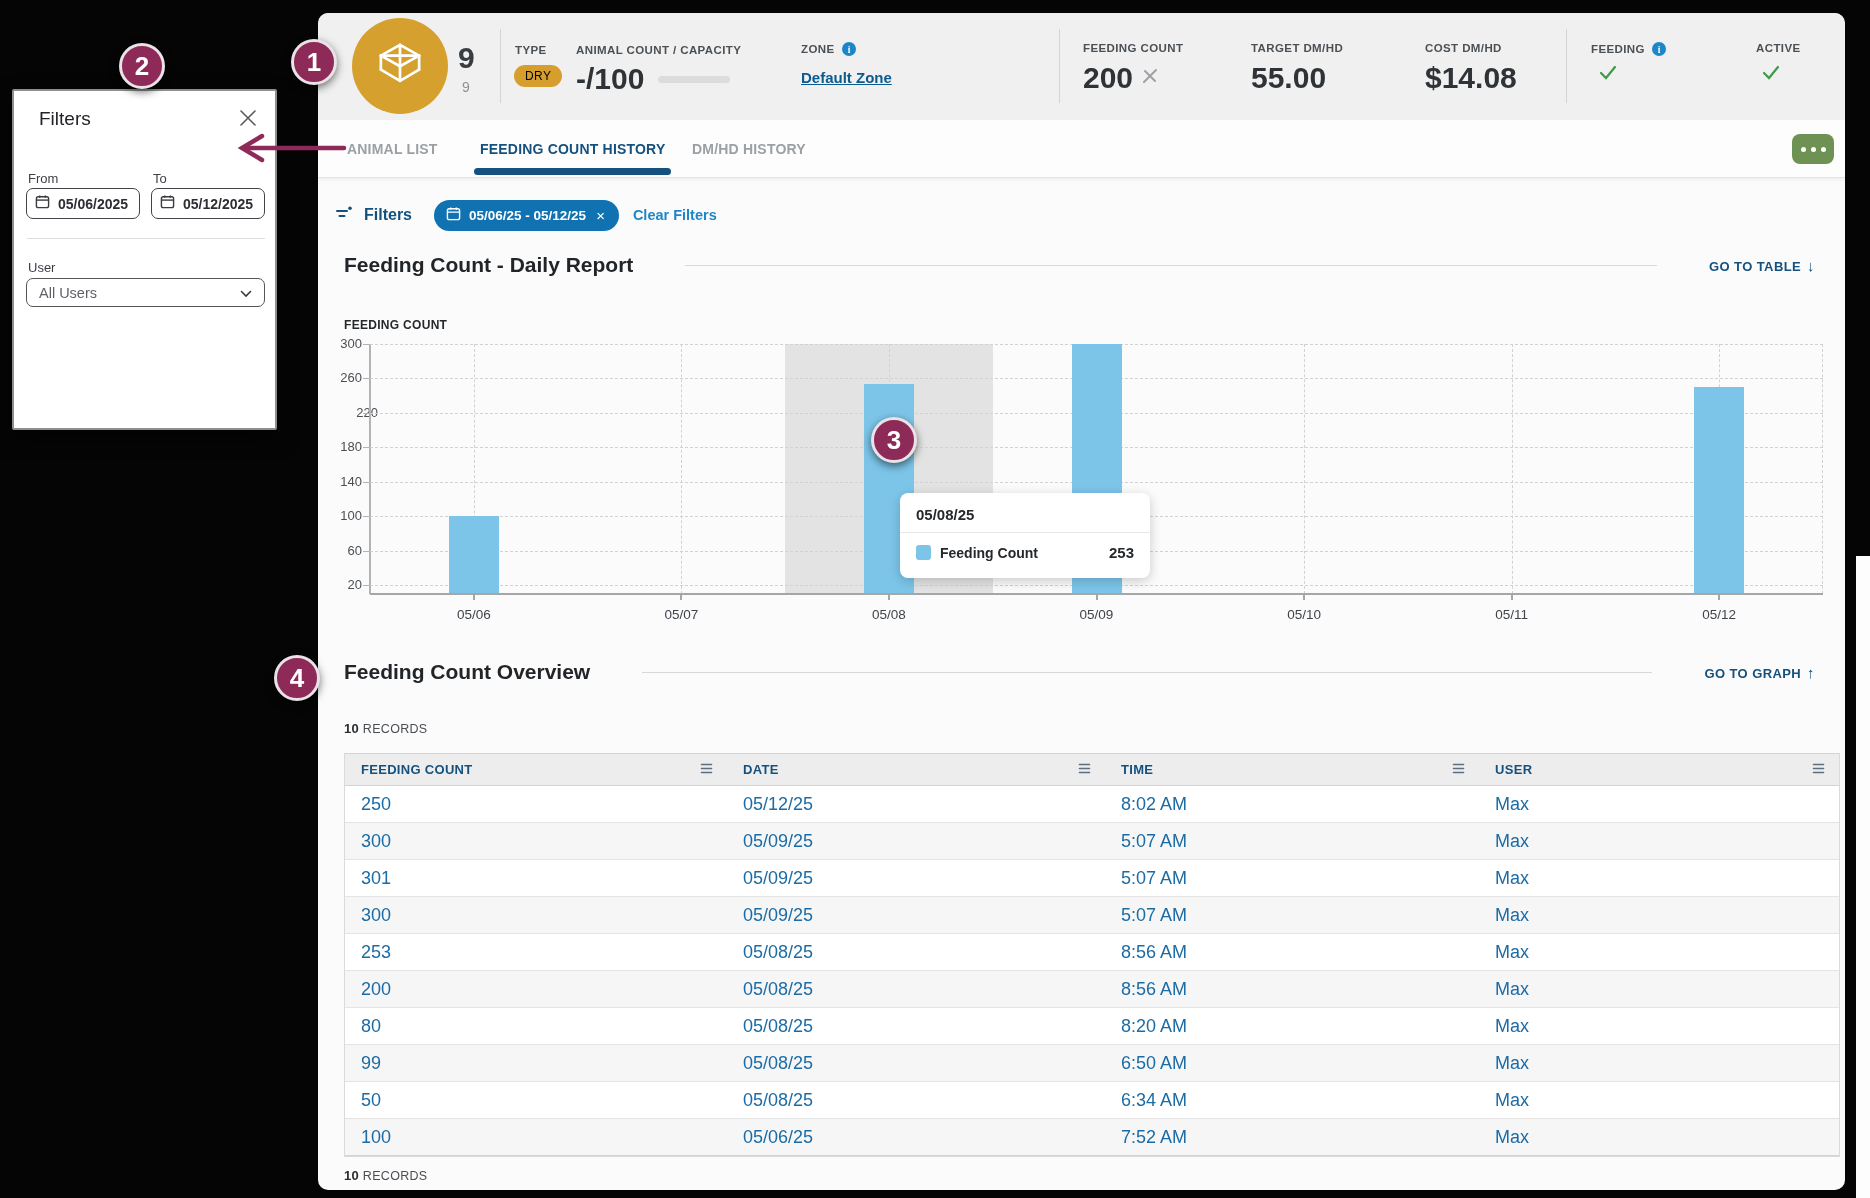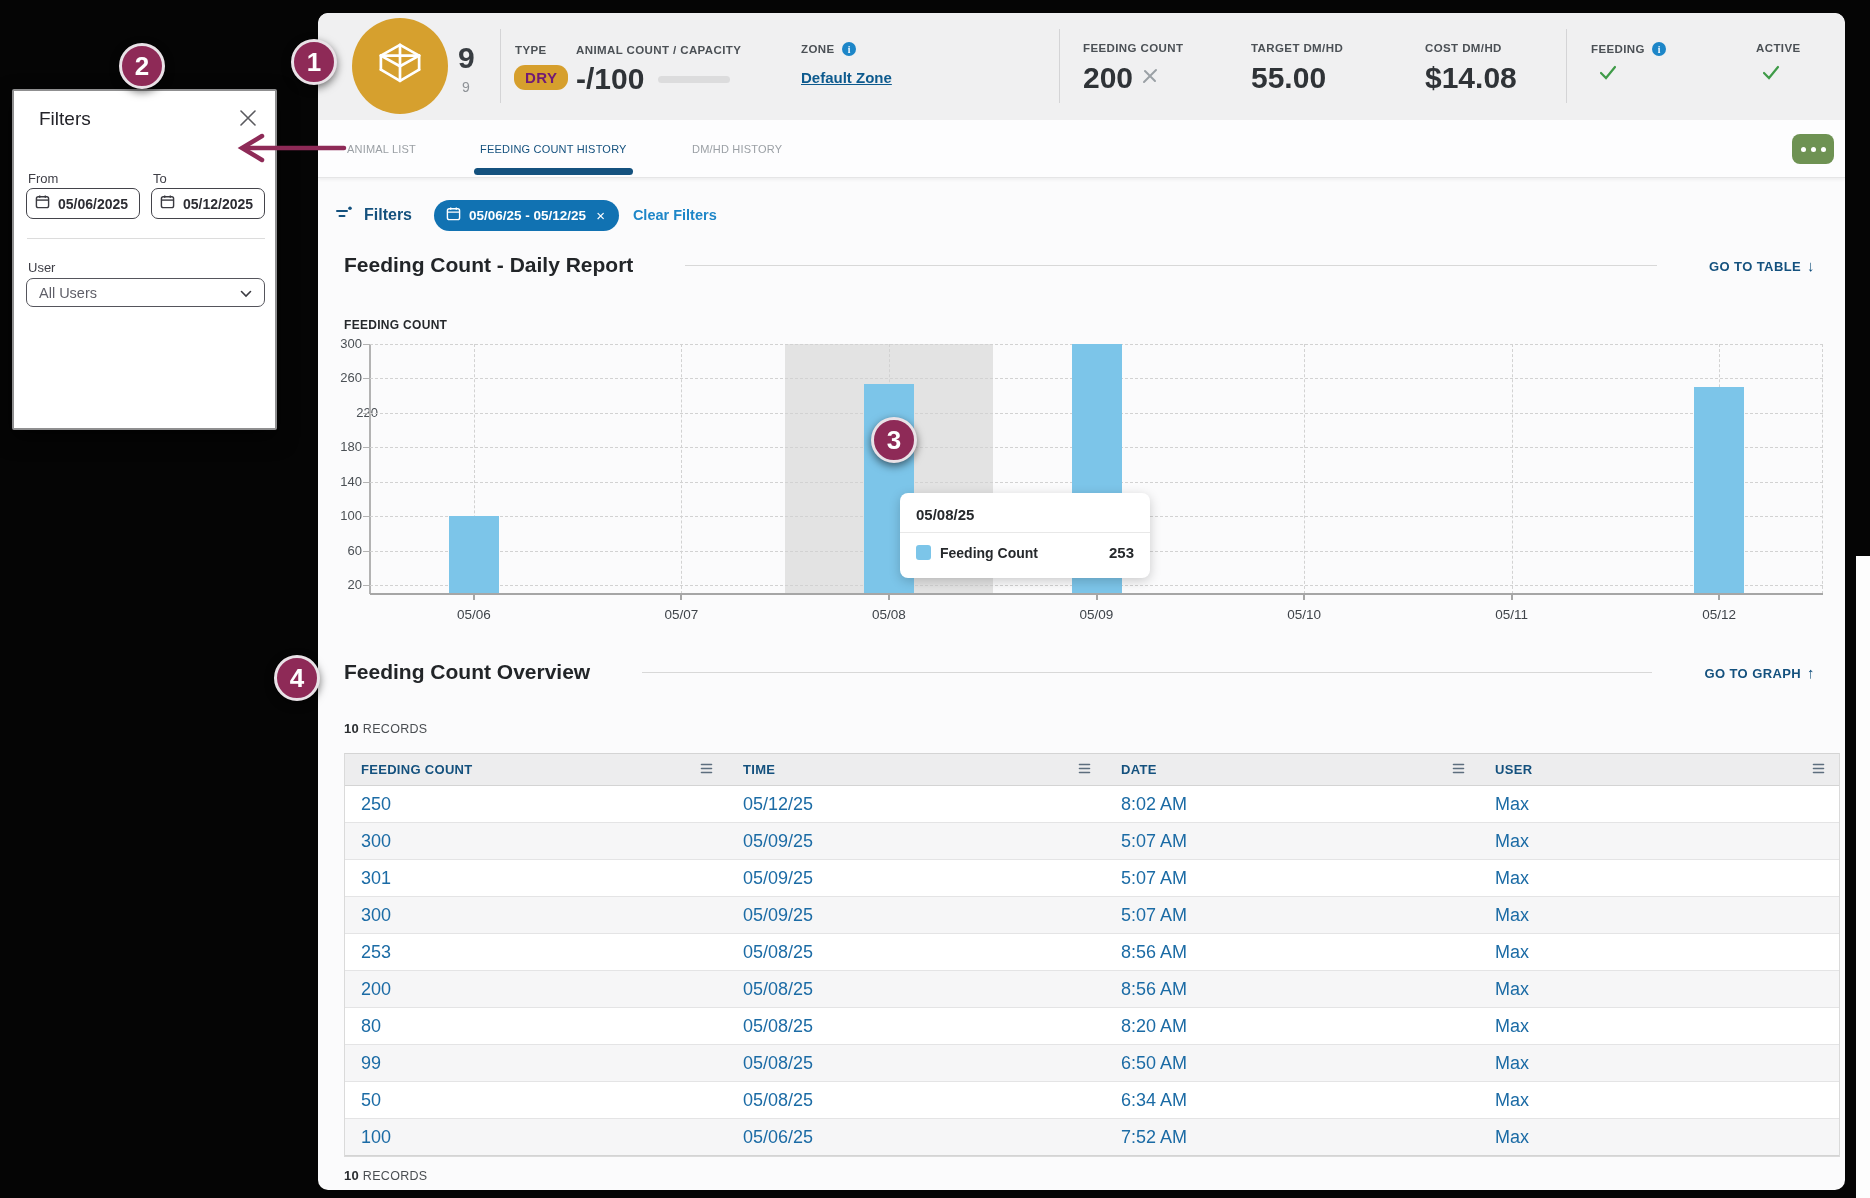--- a/index.html
+++ b/index.html
@@ -21,31 +21,31 @@
   
   #header-band { position:absolute; left:0; top:0; width:1527px; height:107px;
     background:#f0f0f1; border-radius:10px 10px 0 0; }
   .hdr-label { font-size:11.5px; font-weight:bold; color:#4b5055; letter-spacing:.4px; white-space:nowrap; }
   .hdr-big { font-size:30px; font-weight:bold; color:#2f3337; white-space:nowrap; }
   .vdiv { position:absolute; top:16px; width:1px; height:74px; background:#d4d4d6; }
   #pen-circle { position:absolute; left:34px; top:5px; width:96px; height:96px;
     border-radius:50%; background:#d6a02e; display:flex; align-items:center; justify-content:center; }
   #pen-number { position:absolute; left:140px; top:28px; font-size:30px; font-weight:bold; color:#383d42; }
   #pen-number-sub { position:absolute; left:144px; top:66px; font-size:14px; color:#8e9297; }
-  .pill-dry { display:inline-block; background:#d69f2d; color:#701a75; font-weight:bold;
-    font-size:15px; letter-spacing:.4px; padding:4px 11px; border-radius:11px; }
+  .pill-dry { display:inline-block; background:#d69f2d; color:#000000; font-weight:normal;
+    font-size:12px; letter-spacing:.4px; padding:4px 11px; border-radius:11px; }
   .progress-track { width:72px; height:7px; border-radius:4px; background:#dcdcdd; }
   .zone-link { font-size:15px; font-weight:bold; color:#0d5a8e; text-decoration:underline; cursor:pointer; white-space:nowrap; }
   .info-dot { display:inline-flex; vertical-align:-2px; }
 
   
   #tabs-row { position:absolute; left:0; top:107px; width:1527px; height:58px; background:#fdfdfe;
     border-bottom:1px solid #e5e5e6; box-shadow:0 2px 3px rgba(0,0,0,.05); }
   .tab { position:absolute; top:0; height:58px; display:flex; align-items:center;
-    font-size:11px; font-weight:normal; letter-spacing:.2px; color:#9ba0a5; cursor:pointer; white-space:nowrap; }
+    font-size:14px; font-weight:bold; letter-spacing:.2px; color:#9ba0a5; cursor:pointer; white-space:nowrap; }
   .tab.active { color:#14517e; }
   .tab.active::after { content:""; position:absolute; left:-6px; right:-6px; bottom:3px;
     height:7px; border-radius:4px; background:#14517e; }
   #more-btn { position:absolute; left:1474px; top:14px; width:42px; height:30px; border-radius:8px;
     background:#6e9253; border:none; display:flex; align-items:center; justify-content:center; gap:5px; cursor:pointer; }
   #more-btn i { width:5px; height:5px; border-radius:50%; background:#fff; }
 
   
   #filter-bar { position:absolute; left:17px; top:182px; height:40px; display:flex; align-items:center; }
   #filter-bar .flabel { font-size:16px; font-weight:bold; color:#14517e; margin:0 22px 0 11px; }
@@ -341,28 +341,28 @@
     <div id="data-table">
       <div class="thead" id="table-head">
           <div class="th">
             <span>FEEDING COUNT</span>
             <span class="spacer"></span>
             <span><svg width="13" height="11" viewBox="0 0 13 11" stroke="#5d6e7e" stroke-width="1.6" stroke-linecap="round">
                 <path d="M1.5 1.5 H11.5 M1.5 5.5 H11.5 M1.5 9.5 H11.5"></path>
               </svg></span>
           </div>
           <div class="th">
-            <span>TIME</span>
+            <span>DATE</span>
             <span class="spacer"></span>
             <span><svg width="13" height="11" viewBox="0 0 13 11" stroke="#5d6e7e" stroke-width="1.6" stroke-linecap="round">
                 <path d="M1.5 1.5 H11.5 M1.5 5.5 H11.5 M1.5 9.5 H11.5"></path>
               </svg></span>
           </div>
           <div class="th">
-            <span>DATE</span>
+            <span>TIME</span>
             <span class="spacer"></span>
             <span><svg width="13" height="11" viewBox="0 0 13 11" stroke="#5d6e7e" stroke-width="1.6" stroke-linecap="round">
                 <path d="M1.5 1.5 H11.5 M1.5 5.5 H11.5 M1.5 9.5 H11.5"></path>
               </svg></span>
           </div>
           <div class="th">
             <span>USER</span>
             <span class="spacer"></span>
             <span><svg width="13" height="11" viewBox="0 0 13 11" stroke="#5d6e7e" stroke-width="1.6" stroke-linecap="round">
                 <path d="M1.5 1.5 H11.5 M1.5 5.5 H11.5 M1.5 9.5 H11.5"></path>

